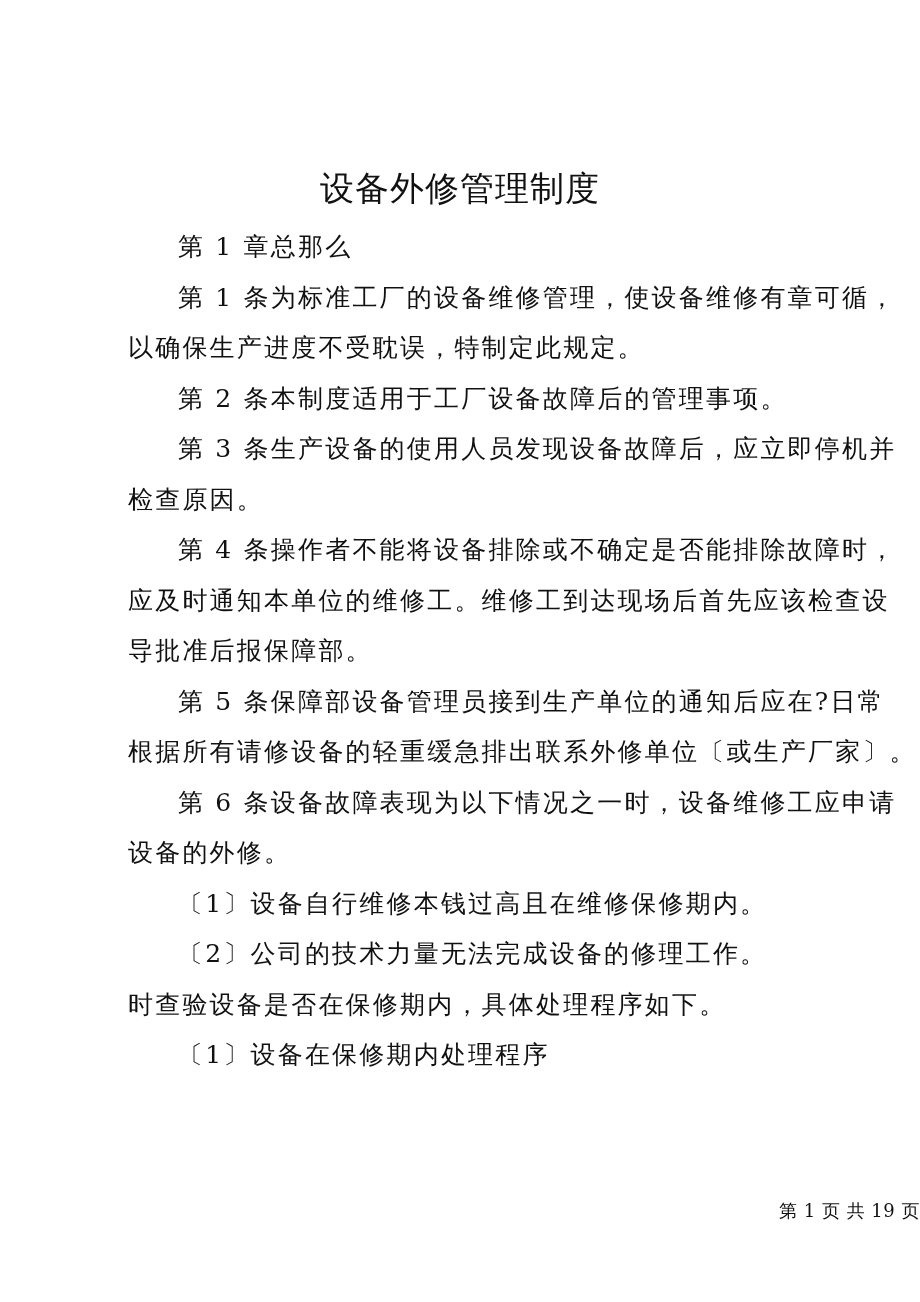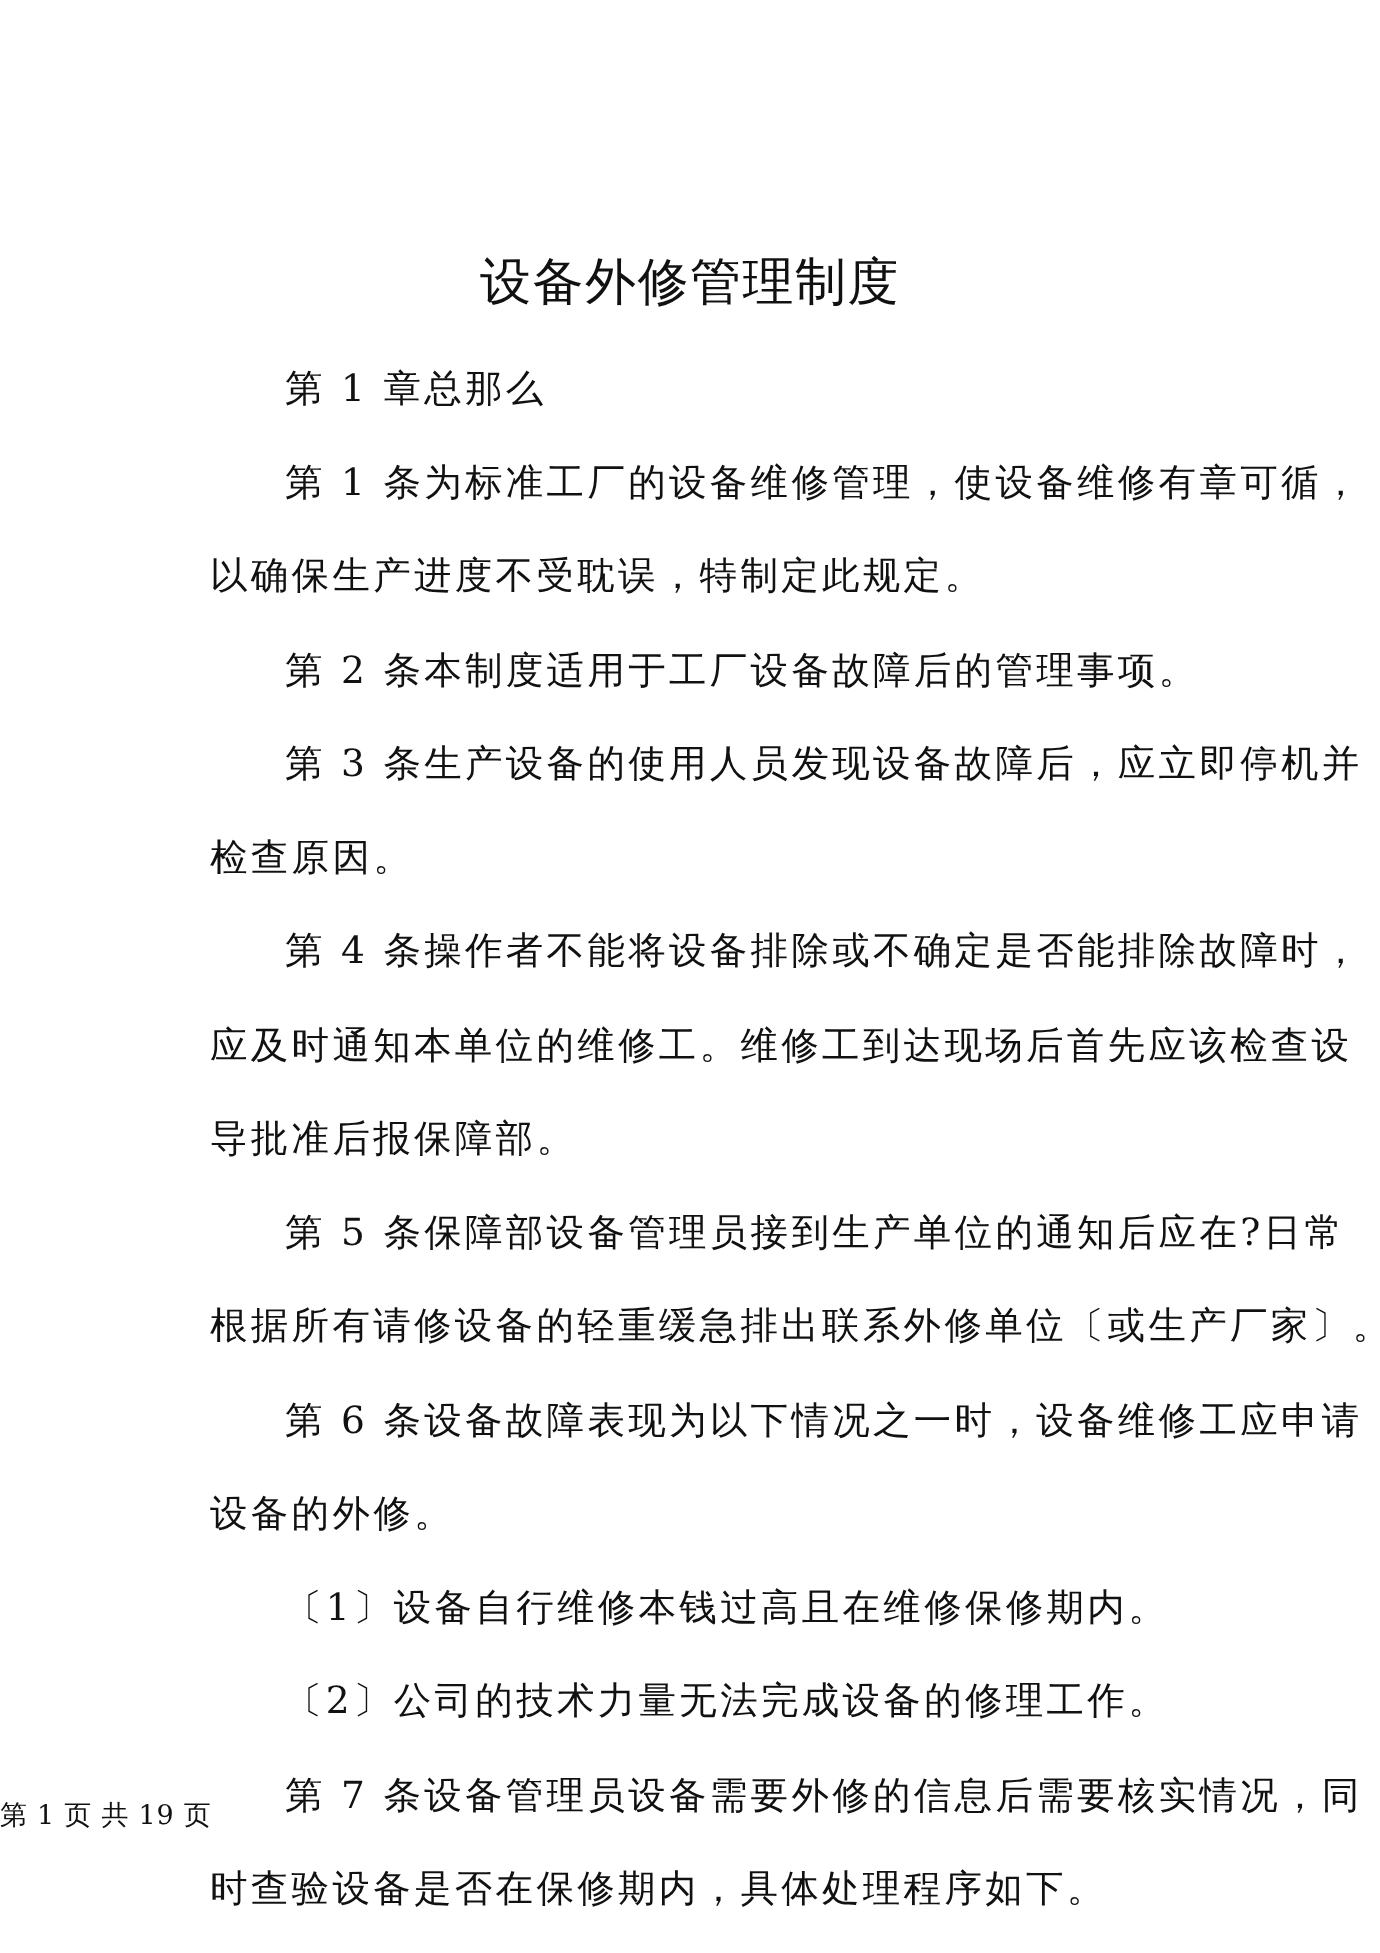--- a/index.html
+++ b/index.html
@@ -39,29 +39,29 @@
       top: 220px;
       left: 124px;
       width: 700px;
     }
     .line {
       font-size: 25px;
       line-height: 46.5px;
       height: 46.5px;
       white-space: nowrap;
       letter-spacing: 2.2px;
-      margin: 16px;
+      margin: 4px;
     }
     .indent { padding-left: 50px; }
     .footer {
       position: absolute;
       top: 1197px;
       left: 0;
       width: 920px;
-      text-align: left;
+      text-align: right;
       font-size: 18px;
       line-height: 28px;
       letter-spacing: 0.5px;
     }
   </style>
 </head>
 <body>
 
 <div class="page">
   <h1 class="title">设备外修管理制度</h1>
@@ -75,19 +75,18 @@
     <p class="line">检查原因。</p>
     <p class="line indent">第 4 条操作者不能将设备排除或不确定是否能排除故障时，</p>
     <p class="line">应及时通知本单位的维修工。维修工到达现场后首先应该检查设</p>
     <p class="line">导批准后报保障部。</p>
     <p class="line indent">第 5 条保障部设备管理员接到生产单位的通知后应在?日常</p>
     <p class="line">根据所有请修设备的轻重缓急排出联系外修单位〔或生产厂家〕。</p>
     <p class="line indent">第 6 条设备故障表现为以下情况之一时，设备维修工应申请</p>
     <p class="line">设备的外修。</p>
     <p class="line indent">〔1〕设备自行维修本钱过高且在维修保修期内。</p>
     <p class="line indent">〔2〕公司的技术力量无法完成设备的修理工作。</p>
-    <p class="line indent">第 7 条设备管理员设备需要外修的信息后需要核实情况，同</p>
     <p class="line">时查验设备是否在保修期内，具体处理程序如下。</p>
     <p class="line indent">〔1〕设备在保修期内处理程序</p>
   </div>
 
   <div class="footer">第 1 页  共 19 页</div>
 </div>
 
 </body></html>

